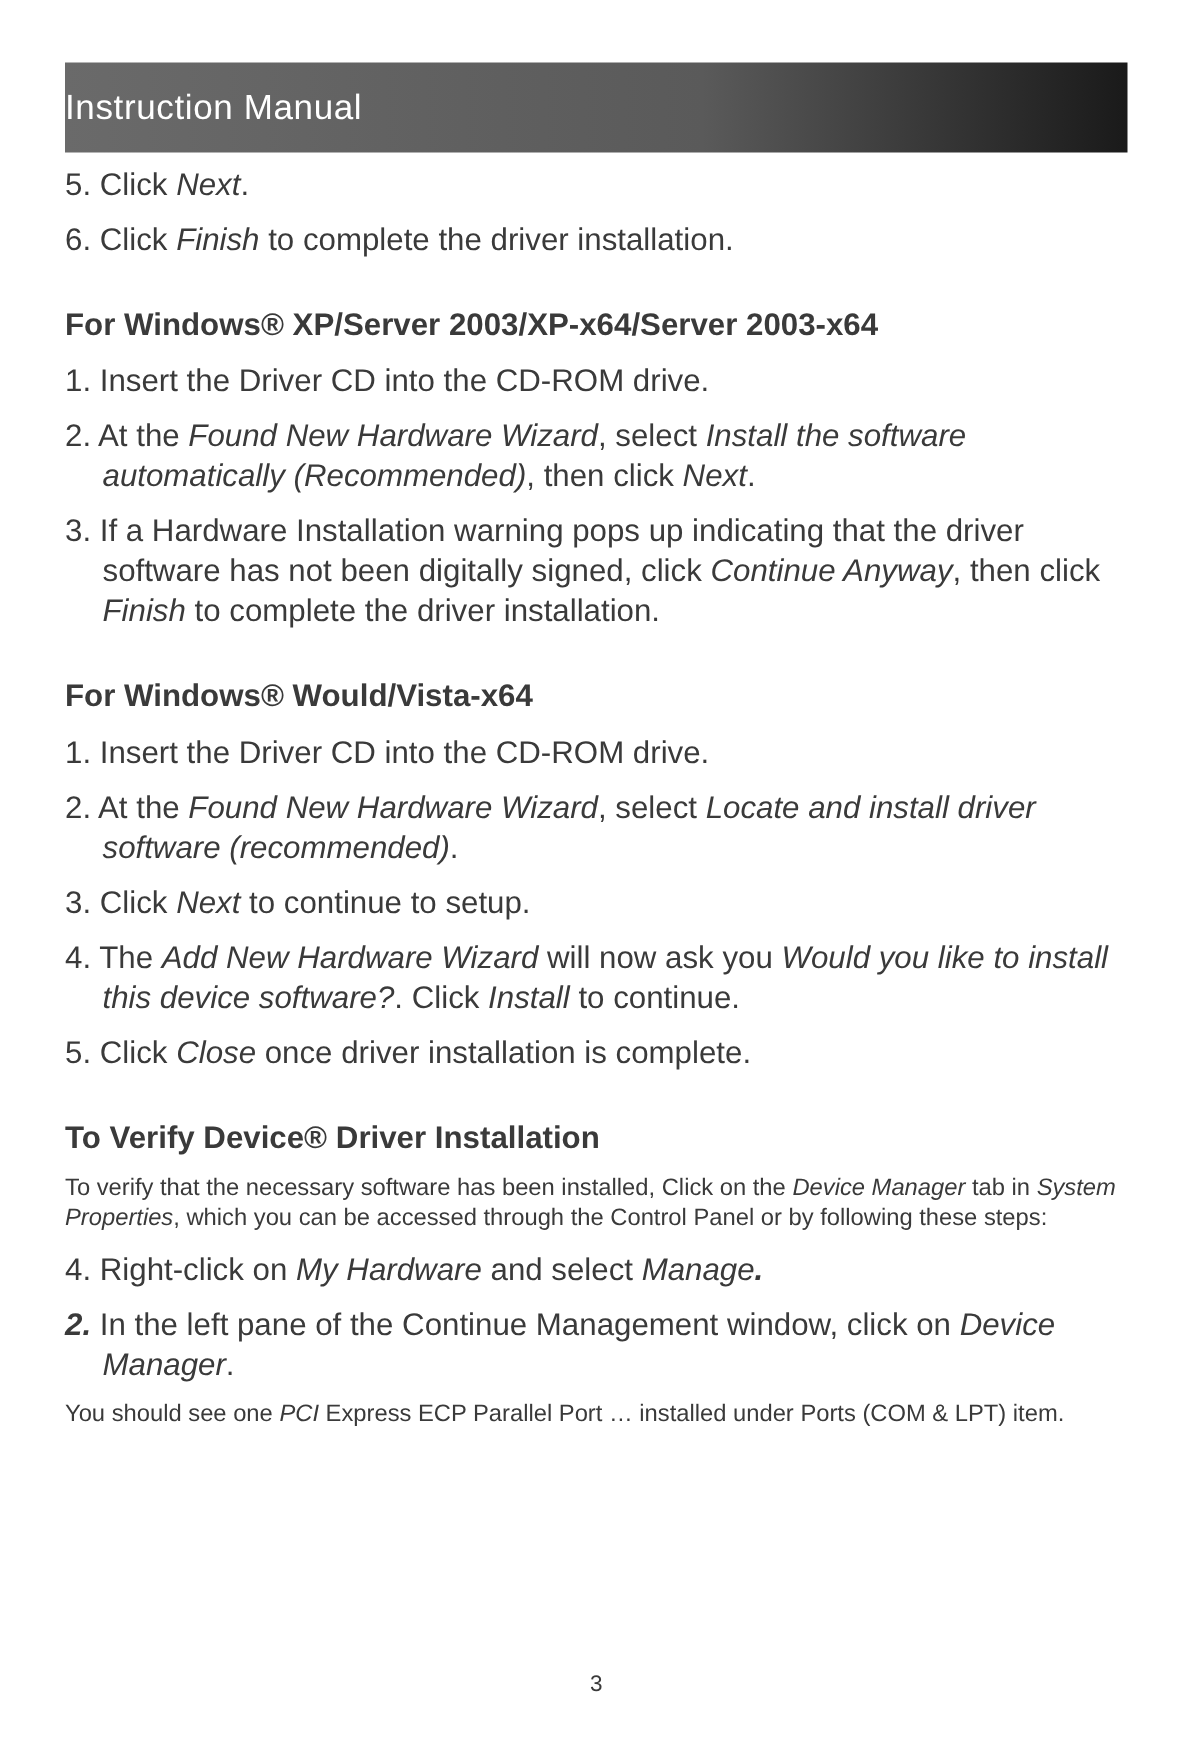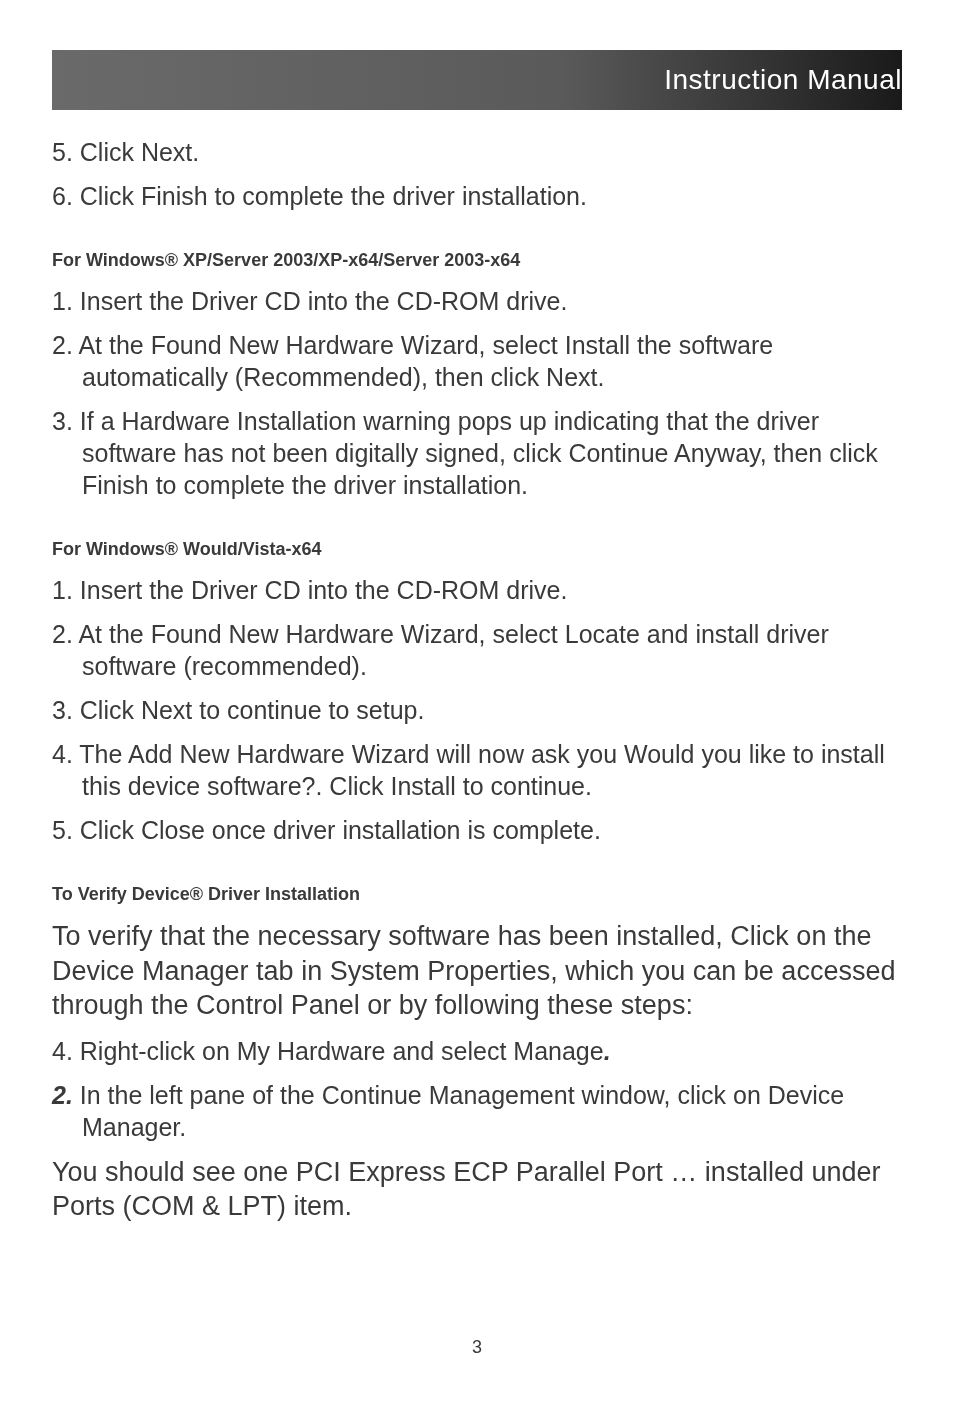--- a/index.html
+++ b/index.html
@@ -11,53 +11,54 @@
       width: 954px;
       height: 1403px;
       background: #ffffff;
       font-family: Arial, Helvetica, sans-serif;
       color: #3a3a3a;
       padding: 50px 52px 40px 52px;
       position: relative;
     }
     .header-bar {
       background: linear-gradient(to right, #6a6a6a 0%, #5a5a5a 60%, #1a1a1a 100%);
-      height: 60px;
+      height: 72px;
       display: flex;
       align-items: center;
-      justify-content: flex-end;
-      margin-bottom: 26px;
+      justify-content: flex-start;
+      margin-bottom: 10px;
     }
     .header-title {
       color: #ffffff;
       font-size: 28px;
       font-weight: 400;
       letter-spacing: 0.5px;
     }
     .step {
       font-size: 25px;
       line-height: 1.28;
       margin-bottom: 12px;
       padding-left: 30px;
       text-indent: -30px;
     }
     .section-heading {
-      font-size: 18px;
+      font-size: 25px;
       font-weight: bold;
       margin-top: 38px;
       margin-bottom: 14px;
     }
     .italic {
+      font-style: italic;
     }
     .bold-italic {
       font-style: italic;
       font-weight: bold;
     }
     .para {
-      font-size: 27px;
+      font-size: 19px;
       line-height: 1.28;
       margin-bottom: 12px;
     }
     .page-number {
       position: absolute;
       bottom: 45px;
       left: 0;
       right: 0;
       text-align: center;
       font-size: 18px;

